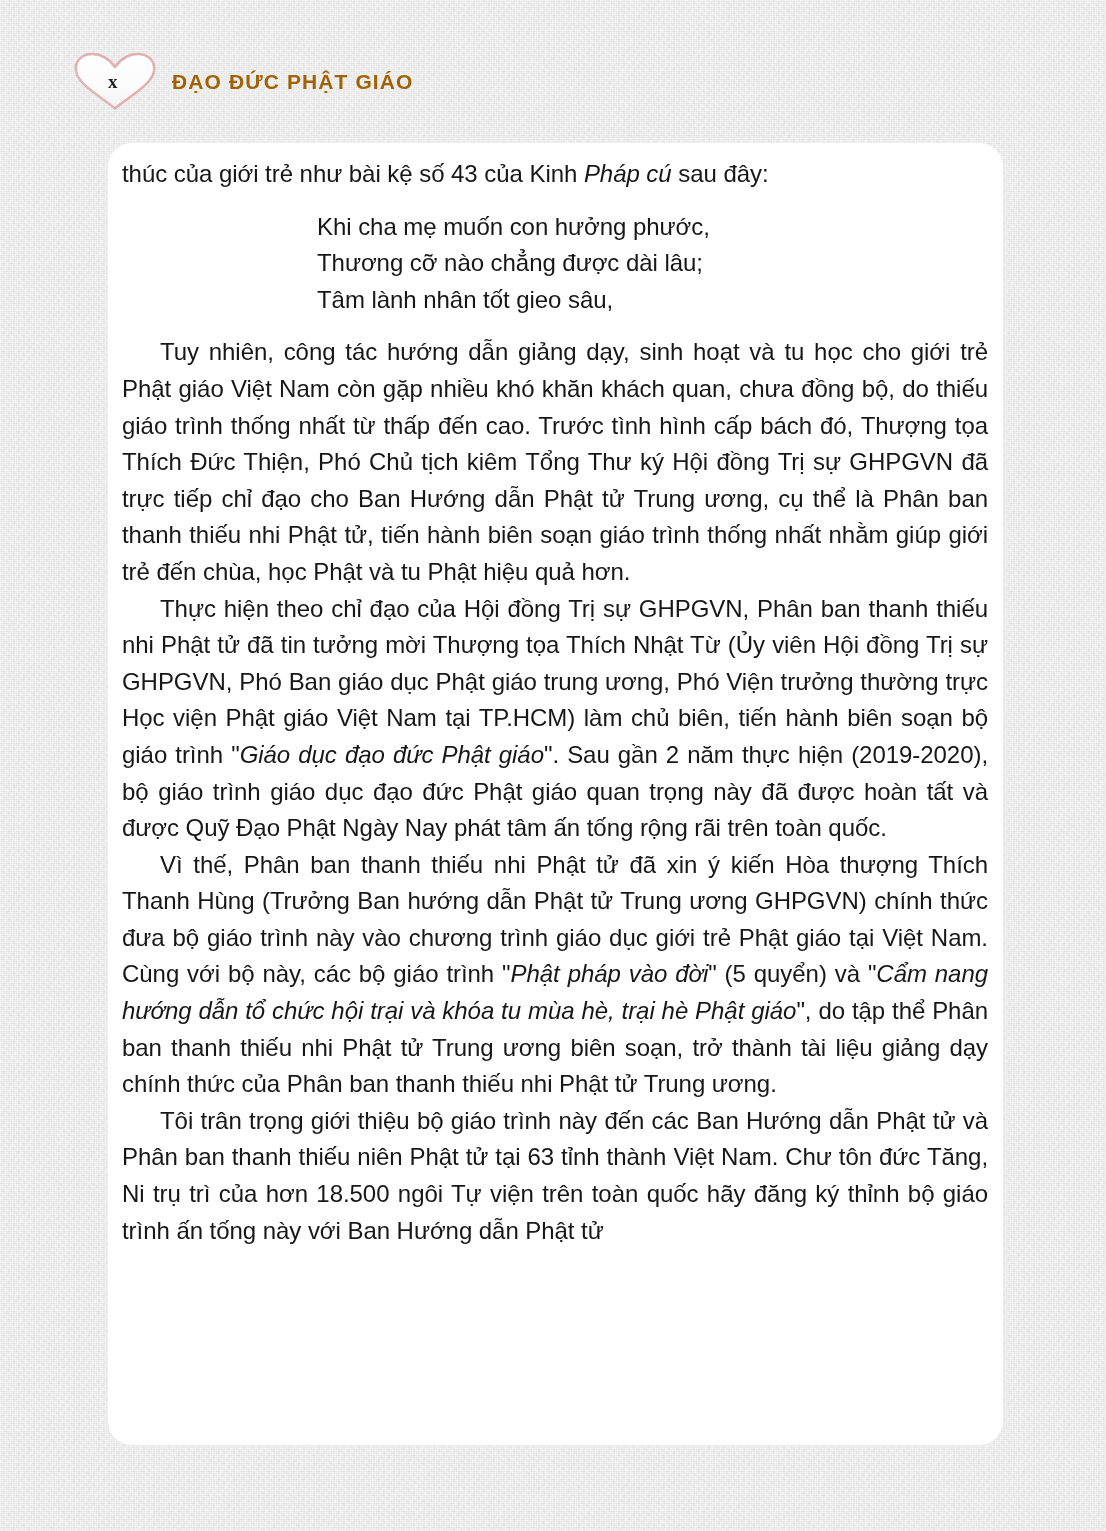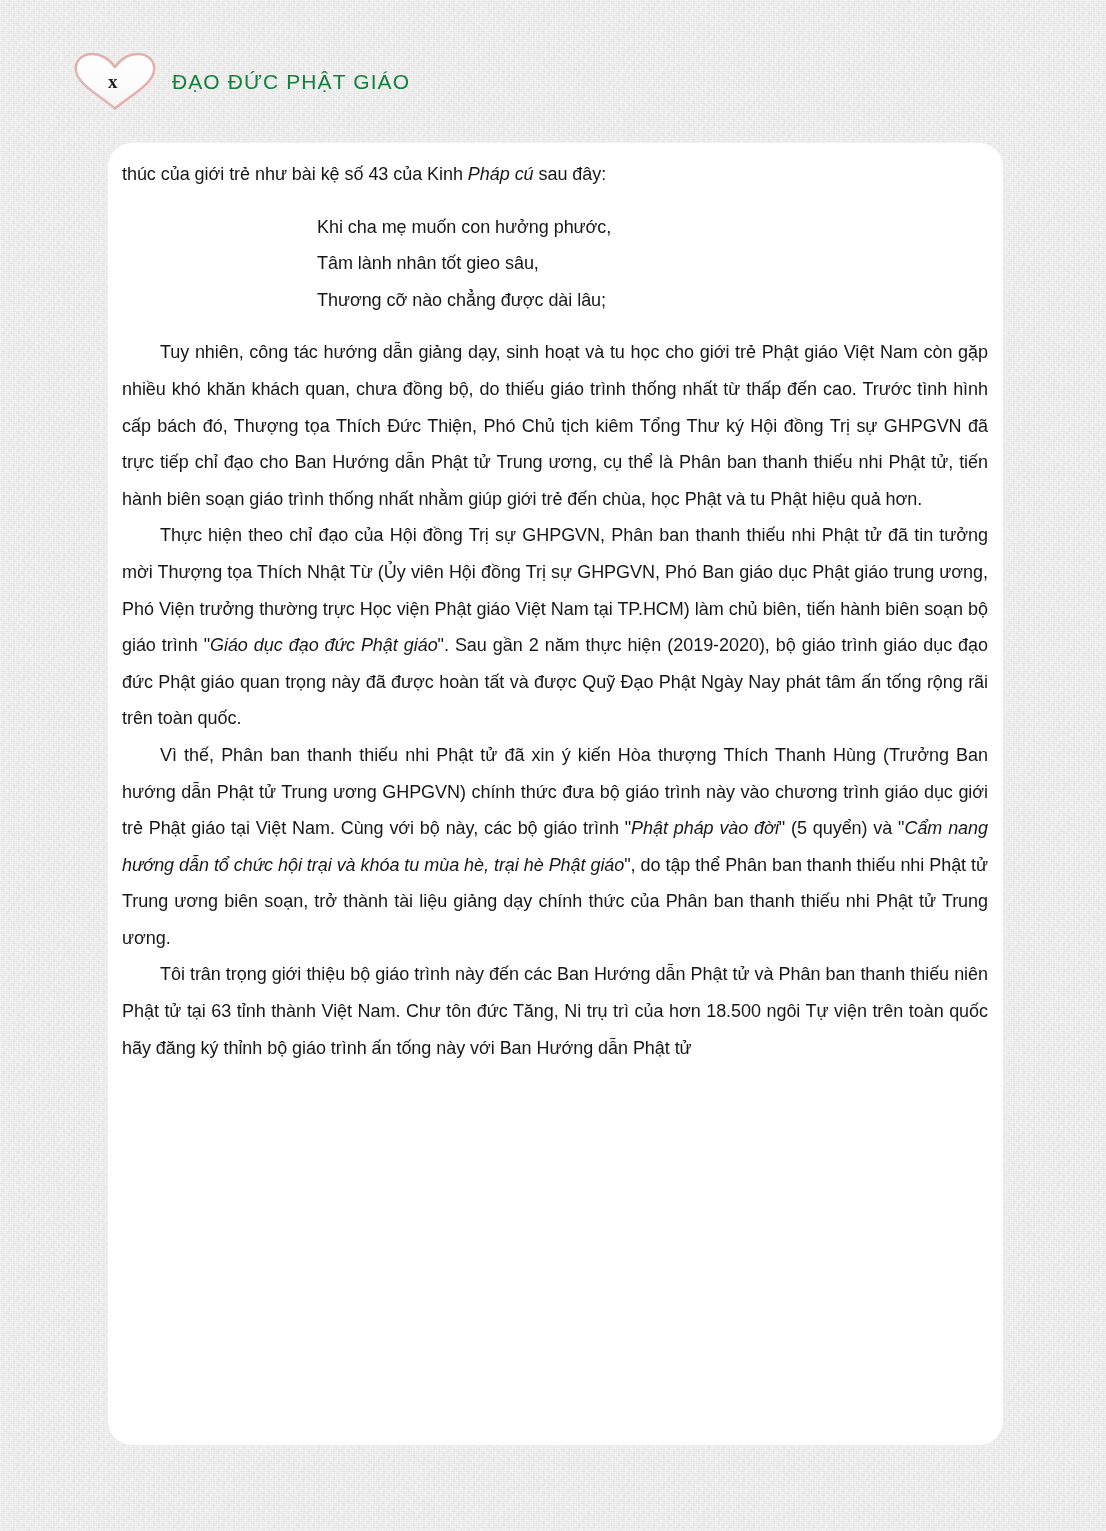--- a/index.html
+++ b/index.html
@@ -61,23 +61,23 @@
     font-family: "Liberation Serif", serif;
     font-weight: bold;
     font-size: 19px;
     color: #1b1b1b;
     letter-spacing: .5px;
   }
   #header-title {
     font-family: "Liberation Sans", sans-serif;
     font-size: 21px;
     letter-spacing: 1.1px;
-    color: #15803d;
+    color: #a16207;
     white-space: nowrap;
-    font-weight: 400;
+    font-weight: 700;
   }
 
   
   #content-card {
     position: absolute;
     left: 108px;
     top: 143px;
     width: 895px;
     height: 1302px;
     background: #ffffff;
@@ -85,21 +85,21 @@
     z-index: 2;
     overflow: hidden;
   }
 
   #body-text {
     position: absolute;
     left: 14px;
     top: 13px;
     width: 866px;
     color: #171717;
-    font-size: 18px;
+    font-size: 24px;
     line-height: 36.6px;
     font-weight: 400;
     letter-spacing: -0.05px;
   }
 
   p.para {
     margin: 0;
     text-align: justify;
     text-justify: inter-word;
     text-indent: 38px;
@@ -145,22 +145,22 @@
     <div id="header-title">ĐẠO ĐỨC PHẬT GIÁO</div>
   </div>
 
   <div id="content-card">
     <div id="body-text">
 
       <p class="para noindent"><span>thúc của giới trẻ như bài kệ số 43 của Kinh </span><em class="it">Pháp cú</em><span> sau đây:</span></p>
 
       <div class="verse-block">
         <p class="para verse-line">Khi cha mẹ muốn con hưởng phước,</p>
+        <p class="para verse-line">Thương cỡ nào chẳng được dài lâu;</p>
         <p class="para verse-line">Tâm lành nhân tốt gieo sâu,</p>
-        <p class="para verse-line">Thương cỡ nào chẳng được dài lâu;</p>
       </div>
 
       <p class="para">Tuy nhiên, công tác hướng dẫn giảng dạy, sinh hoạt và tu học cho giới trẻ Phật giáo Việt Nam còn gặp nhiều khó khăn khách quan, chưa đồng bộ, do thiếu giáo trình thống nhất từ thấp đến cao. Trước tình hình cấp bách đó, Thượng tọa Thích Đức Thiện, Phó Chủ tịch kiêm Tổng Thư ký Hội đồng Trị sự GHPGVN đã trực tiếp chỉ đạo cho Ban Hướng dẫn Phật tử Trung ương, cụ thể là Phân ban thanh thiếu nhi Phật tử, tiến hành biên soạn giáo trình thống nhất nhằm giúp giới trẻ đến chùa, học Phật và tu Phật hiệu quả hơn.</p>
 
       <p class="para"><span>Thực hiện theo chỉ đạo của Hội đồng Trị sự GHPGVN, Phân ban thanh thiếu nhi Phật tử đã tin tưởng mời Thượng tọa Thích Nhật Từ (Ủy viên Hội đồng Trị sự GHPGVN, Phó Ban giáo dục Phật giáo trung ương, Phó Viện trưởng thường trực Học viện Phật giáo Việt Nam tại TP.HCM) làm chủ biên, tiến hành biên soạn bộ giáo trình "</span><em class="it">Giáo dục đạo đức Phật giáo</em><span>". Sau gần 2 năm thực hiện (2019-2020), bộ giáo trình giáo dục đạo đức Phật giáo quan trọng này đã được hoàn tất và được Quỹ Đạo Phật Ngày Nay phát tâm ấn tống rộng rãi trên toàn quốc.</span></p>
 
 
       <p class="para"><span>Vì thế, Phân ban thanh thiếu nhi Phật tử đã xin ý kiến Hòa thượng Thích Thanh Hùng (Trưởng Ban hướng dẫn Phật tử Trung ương GHPGVN) chính thức đưa bộ giáo trình này vào chương trình giáo dục giới trẻ Phật giáo tại Việt Nam. Cùng với bộ này, các bộ giáo trình "</span><em class="it">Phật pháp vào đời</em><span>" (5 quyển) và "</span><em class="it">Cẩm nang hướng dẫn tổ chức hội trại và khóa tu mùa hè, trại hè Phật giáo</em><span>", do tập thể Phân ban thanh thiếu nhi Phật tử Trung ương biên soạn, trở thành tài liệu giảng dạy chính thức của Phân ban thanh thiếu nhi Phật tử Trung ương.</span></p>
 
       <p class="para last">Tôi trân trọng giới thiệu bộ giáo trình này đến các Ban Hướng dẫn Phật tử và Phân ban thanh thiếu niên Phật tử tại 63 tỉnh thành Việt Nam. Chư tôn đức Tăng, Ni trụ trì của hơn 18.500 ngôi Tự viện trên toàn quốc hãy đăng ký thỉnh bộ giáo trình ấn tống này với Ban Hướng dẫn Phật tử</p>

